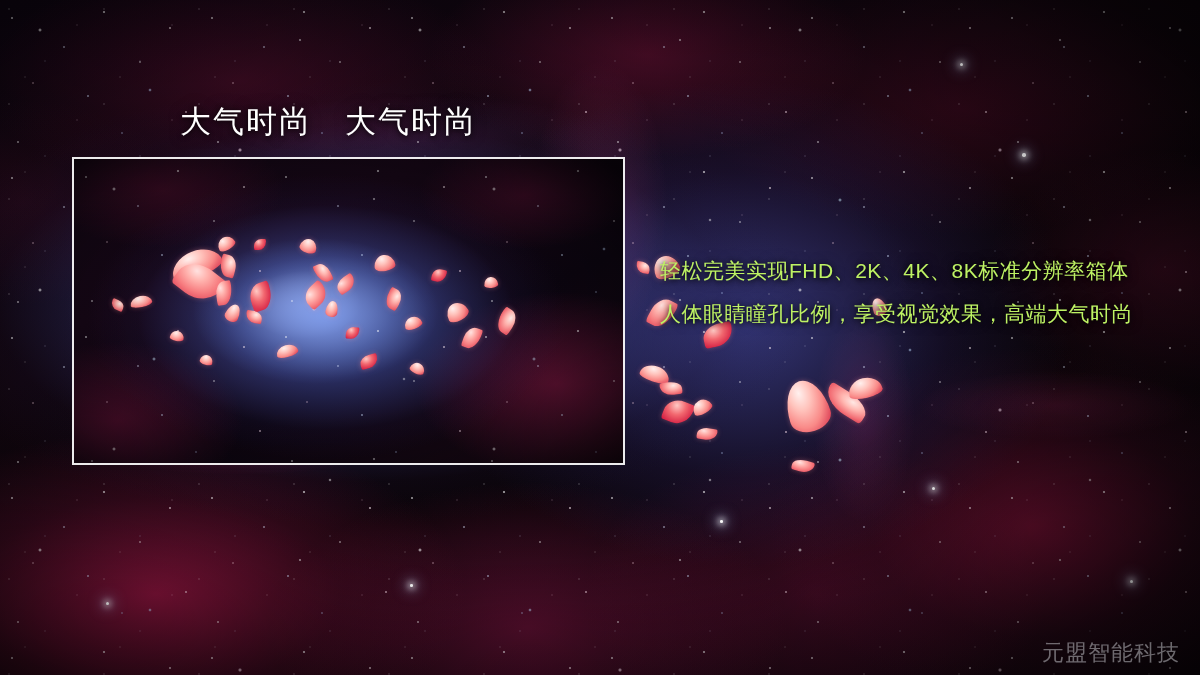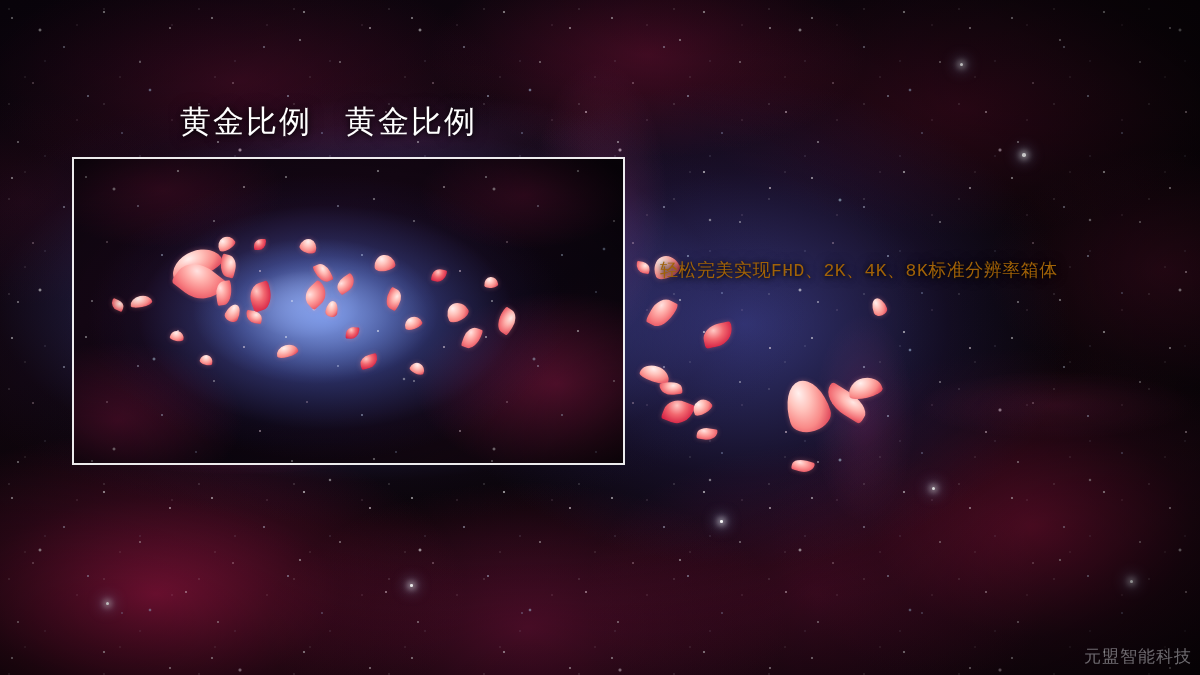--- a/index.html
+++ b/index.html
@@ -129,28 +129,27 @@
     position:absolute; left:180px; top:101px;
     font-size:31px; color:#ffffff; letter-spacing:2px; white-space:pre;
     text-shadow:0 1px 5px rgba(0,0,0,.85), 0 0 14px rgba(0,0,0,.55);
     z-index:9;
   }
   #body-text{
     position:absolute; left:660px; top:256px;
     z-index:9;
   }
   #body-text .line{
-    font-size:18px; color:#a16207; letter-spacing:.5px; white-space:pre;
+    font-size:21px; color:#bef264; letter-spacing:.5px; white-space:pre;
     height:43px; line-height:30px;
     text-shadow:0 1px 5px rgba(0,0,0,.9), 0 0 12px rgba(0,0,0,.6);
-    font-family:Liberation Mono, monospace;
   }
   #watermark{
-    position:absolute; right:8px; bottom:7px;
-    font-size:17px; color:rgba(190,190,195,.55); letter-spacing:1px;
+    position:absolute; right:20px; bottom:7px;
+    font-size:22px; color:rgba(190,190,195,.55); letter-spacing:1px;
     z-index:9;
   }
 </style>
 </head>
 <body>
 
 <div id="slide">
 
   <div class="bg-base"></div>
   <div class="bg-wisps"></div>
@@ -216,21 +215,22 @@
   <div class="petal deep" style="left:664px;top:400px;width:28px;height:24px;transform:rotate(22deg);z-index:7;"></div>
   <div class="petal v2" style="left:692px;top:400px;width:20px;height:14px;transform:rotate(-30deg);z-index:7;"></div>
   <div class="petal" style="left:697px;top:428px;width:20px;height:12px;transform:rotate(10deg);z-index:7;"></div>
   <div class="petal v2" style="left:786px;top:380px;width:42px;height:52px;transform:rotate(-18deg);z-index:7;"></div>
   <div class="petal v3" style="left:823px;top:392px;width:46px;height:22px;transform:rotate(32deg);z-index:7;"></div>
   <div class="petal v2" style="left:848px;top:378px;width:34px;height:20px;transform:rotate(-14deg);z-index:7;"></div>
   <div class="petal" style="left:792px;top:460px;width:22px;height:12px;transform:rotate(16deg);z-index:7;"></div>
   <div class="petal v2" style="left:872px;top:298px;width:14px;height:18px;transform:rotate(-22deg);z-index:7;"></div>
   <div class="petal v3" style="left:636px;top:262px;width:14px;height:11px;transform:rotate(12deg);z-index:7;"></div>
 
-  <div id="title">黄金比例　黄金比例</div>
+  <div id="title">大气时尚　大气时尚</div>
 
   <div id="body-text">
     <div class="line">轻松完美实现FHD、2K、4K、8K标准分辨率箱体</div>
+    <div class="line">人体眼睛瞳孔比例，享受视觉效果，高端大气时尚</div>
   </div>
 
   <div id="watermark">元盟智能科技</div>
 
 </div>
 
 </body></html>

